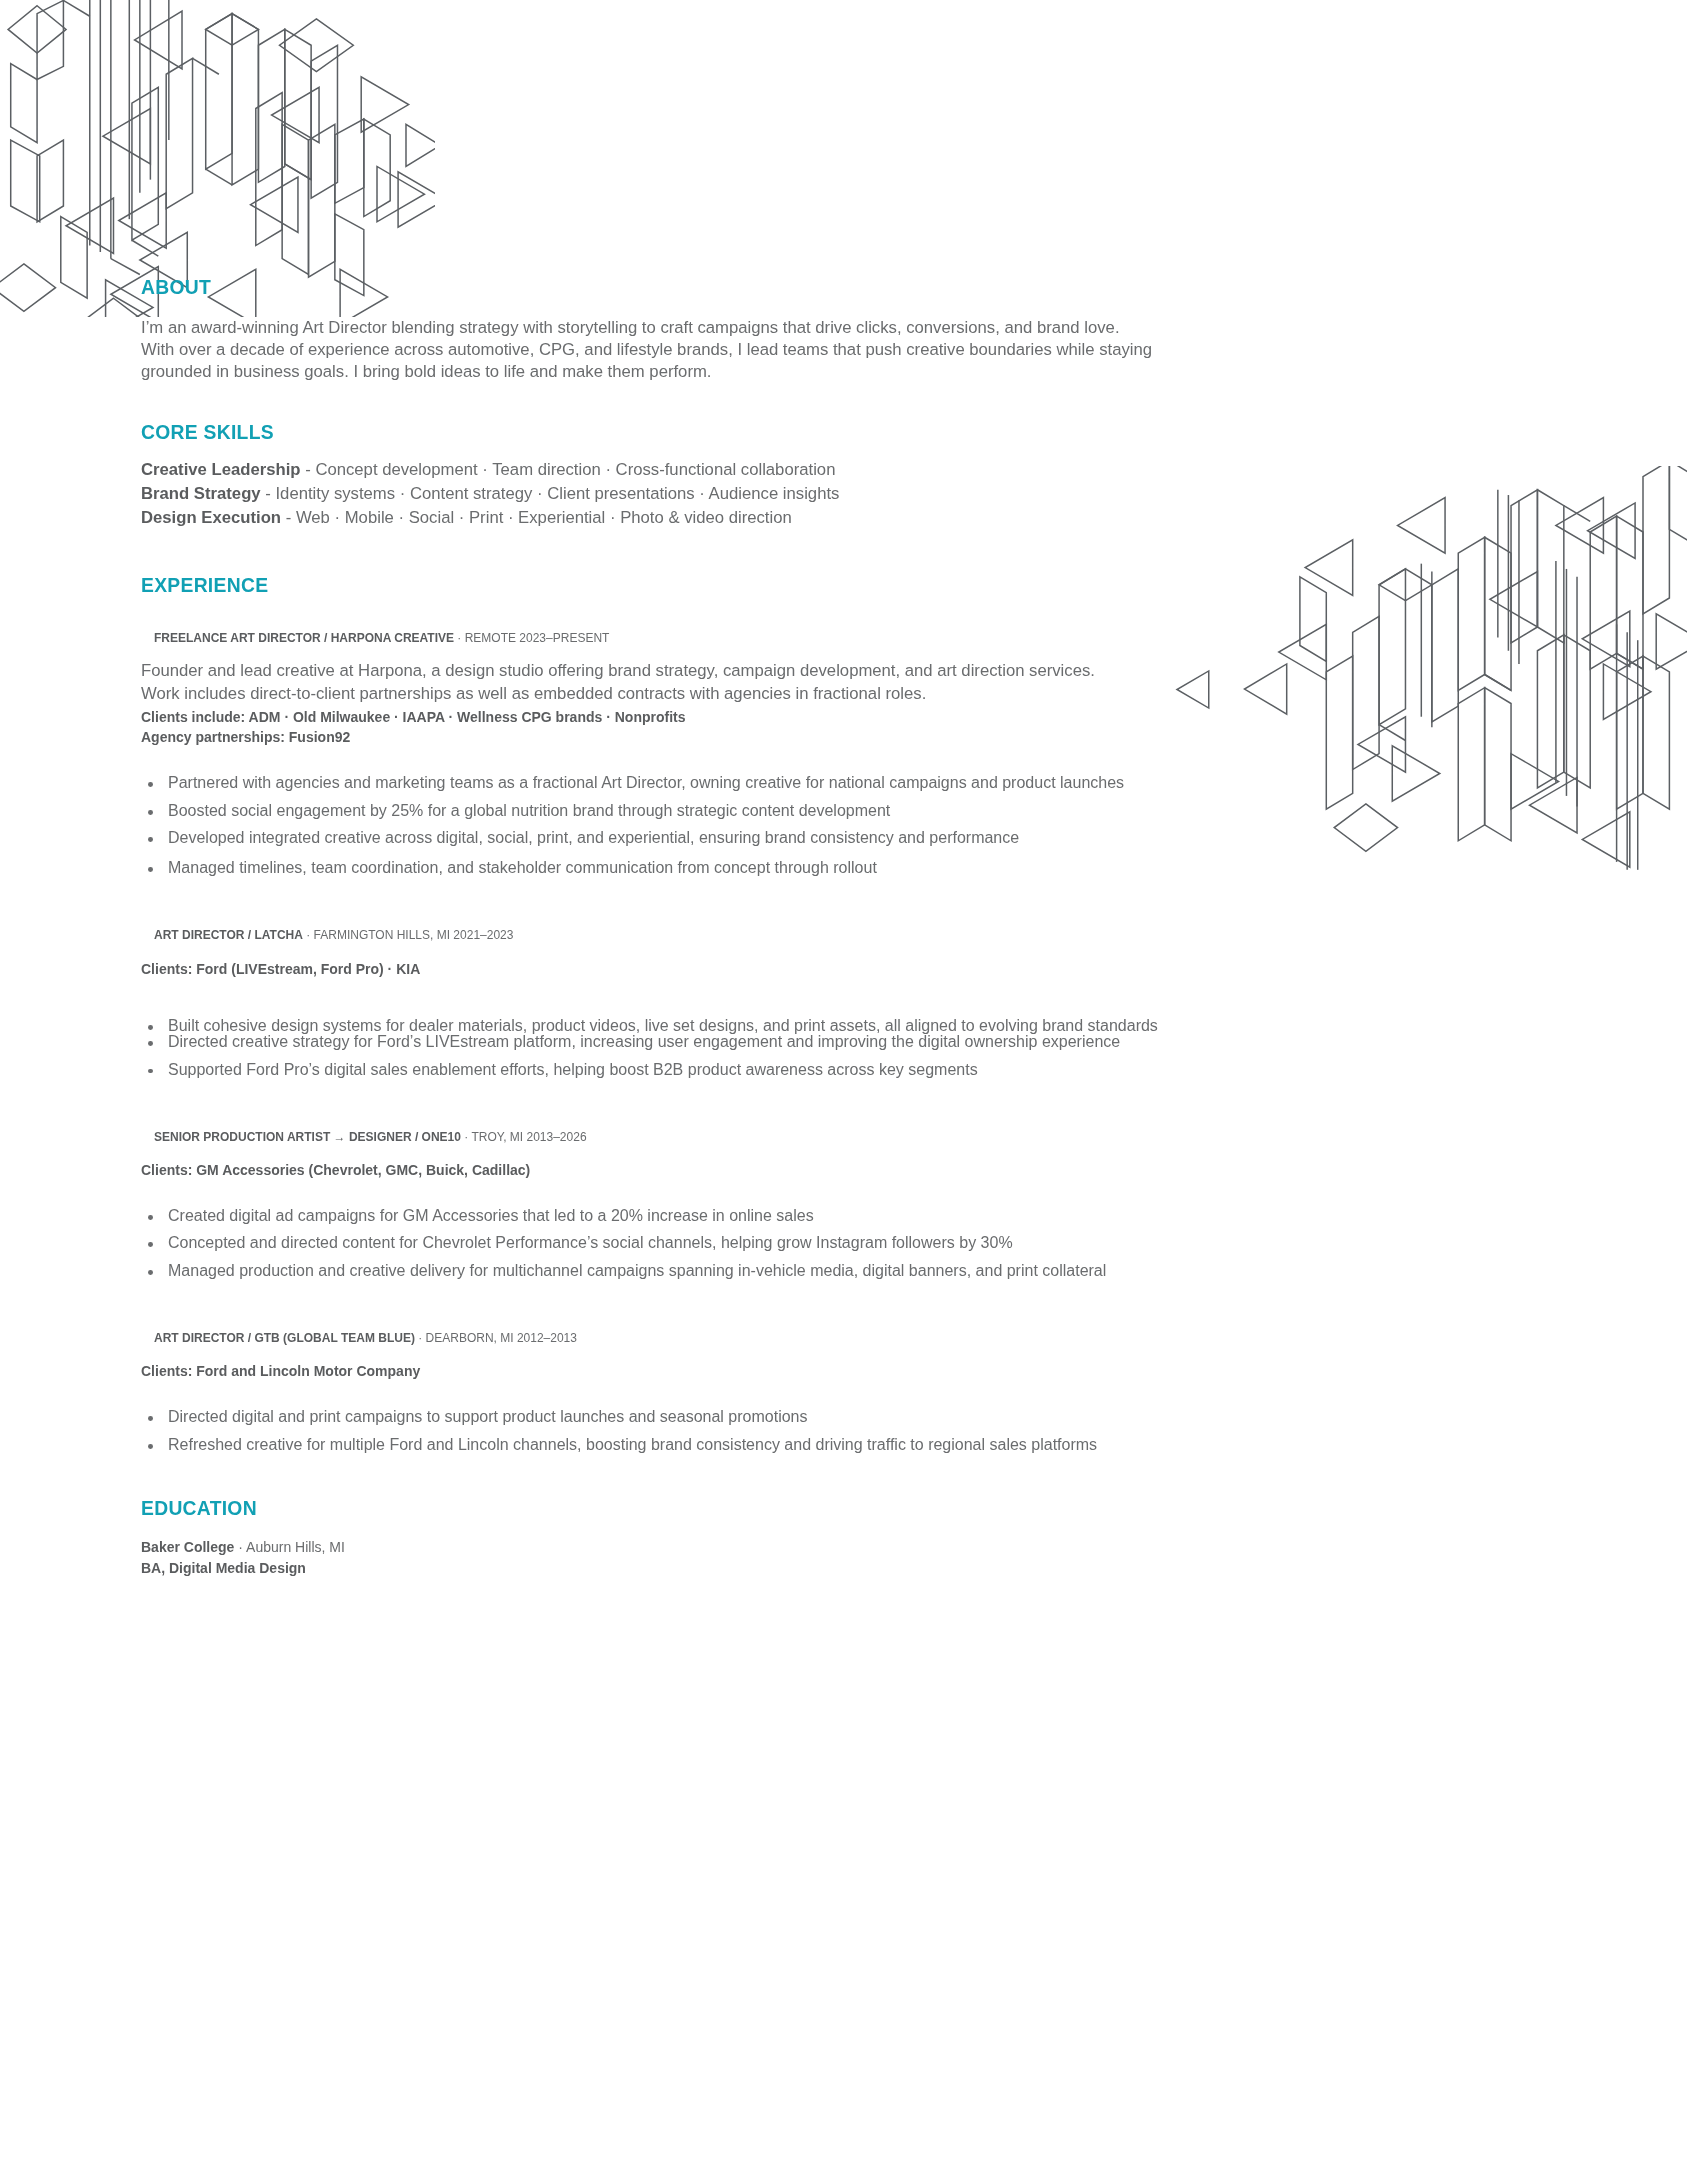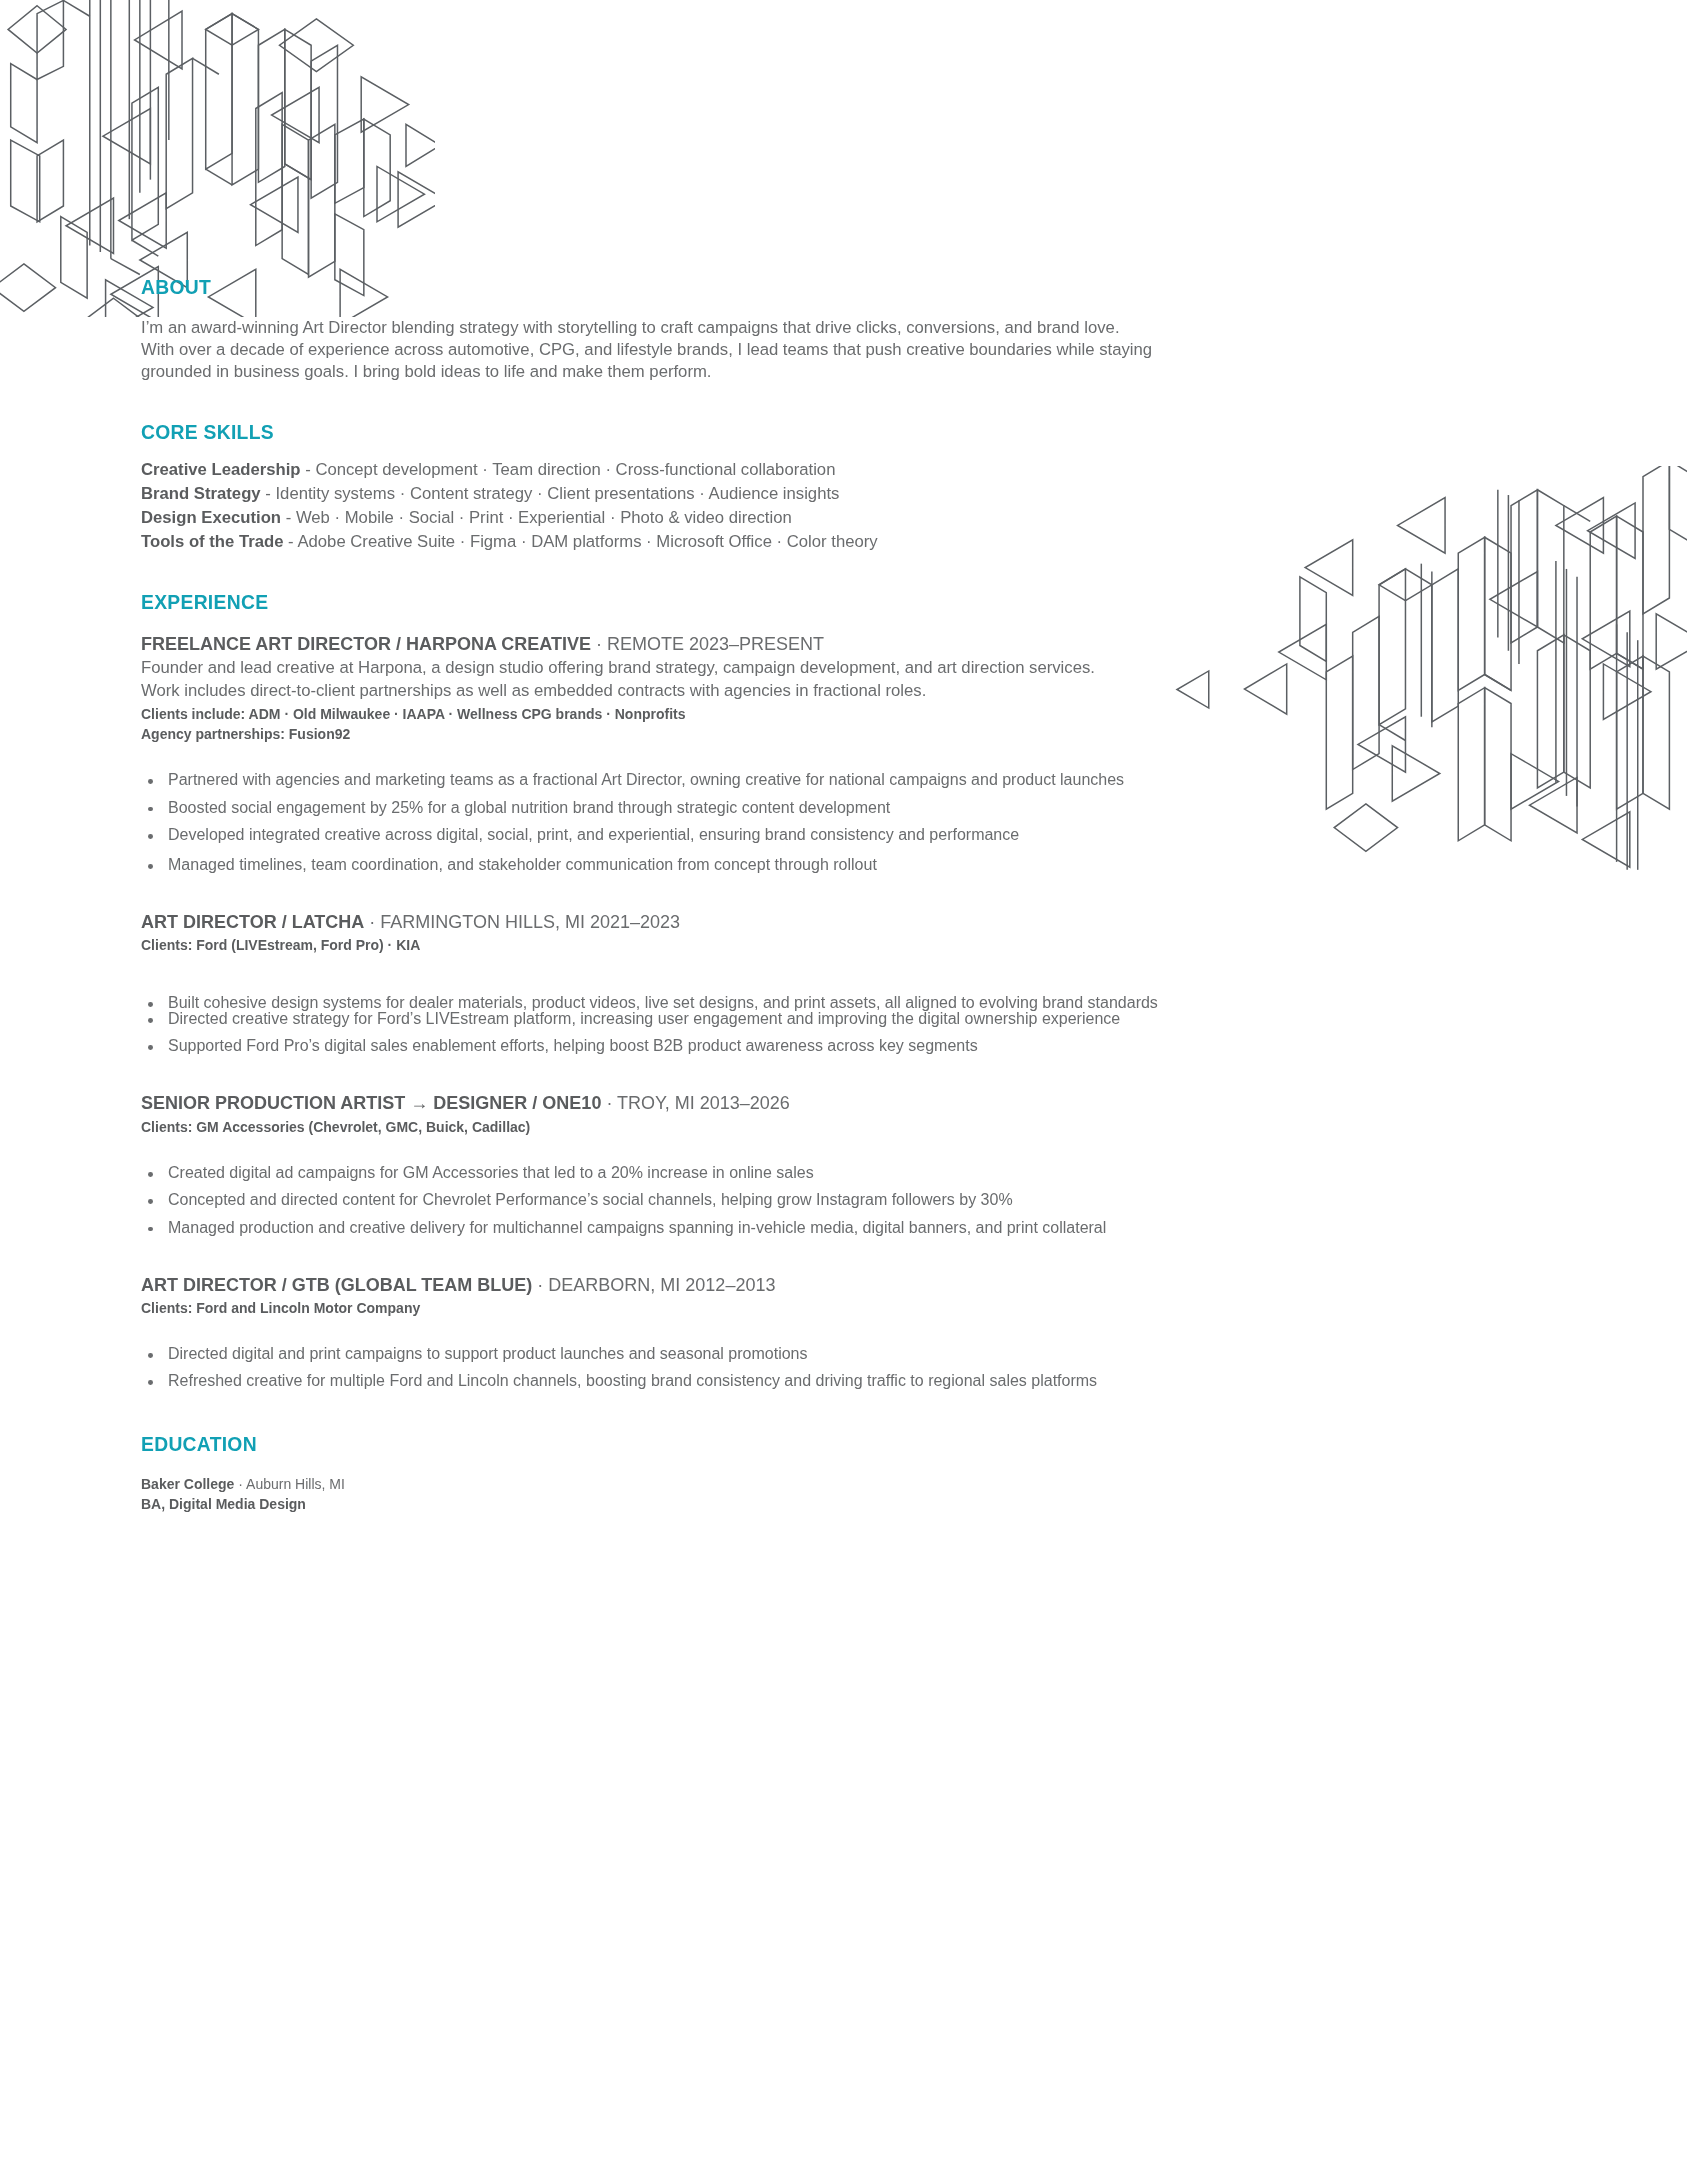--- a/index.html
+++ b/index.html
@@ -72,24 +72,24 @@
   .skill-line {
     color: #6a6c6e;
     font-size: 16.7px;
     line-height: 1.0;
     margin: 0;
     white-space: nowrap;
   }
 
   .job-title {
     color: #5a5c5e;
-    font-size: 18px;
+    font-size: 12px;
     font-weight: bold;
     line-height: 1.0;
-    margin: 0;
+    margin: 13px;
     white-space: nowrap;
   }
   .job-title .light {
     font-weight: normal;
     color: #6a6c6e;
   }
 
   .job-sub {
     color: #5a5c5e;
     font-size: 14px;
@@ -334,23 +334,20 @@
     </p>
     <div style="height:7.5px"></div>
     <p class="skill-line">
       <span class="strong">Brand Strategy</span><span> - </span><span>Identity systems · Content strategy · Client presentations · Audience insights</span>
     </p>
     <div style="height:7.5px"></div>
     <p class="skill-line">
       <span class="strong">Design Execution</span><span> - </span><span>Web · Mobile · Social · Print · Experiential · Photo &amp; video direction</span>
     </p>
     <div style="height:7.5px"></div>
-    <p class="skill-line">
-      <span class="strong">Tools of the Trade</span><span> - </span><span>Adobe Creative Suite · Figma · DAM platforms · Microsoft Office · Color theory</span>
-    </p>
 
     <div style="height:42px"></div>
 
     <h2 class="section-heading">EXPERIENCE</h2>
     <div style="height:23px"></div>
 
     <div>
       <p class="job-title">
         <span>FREELANCE ART DIRECTOR / HARPONA CREATIVE</span><span class="light"> · REMOTE 2023–PRESENT</span>
       </p>

